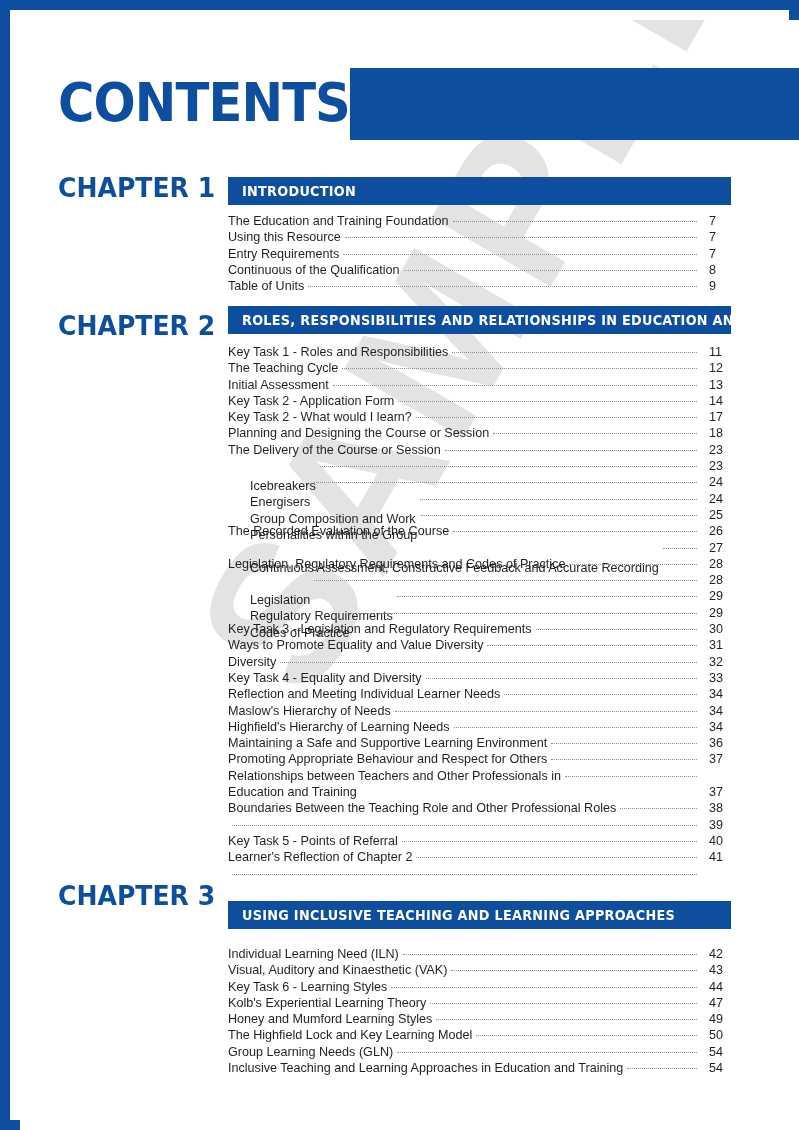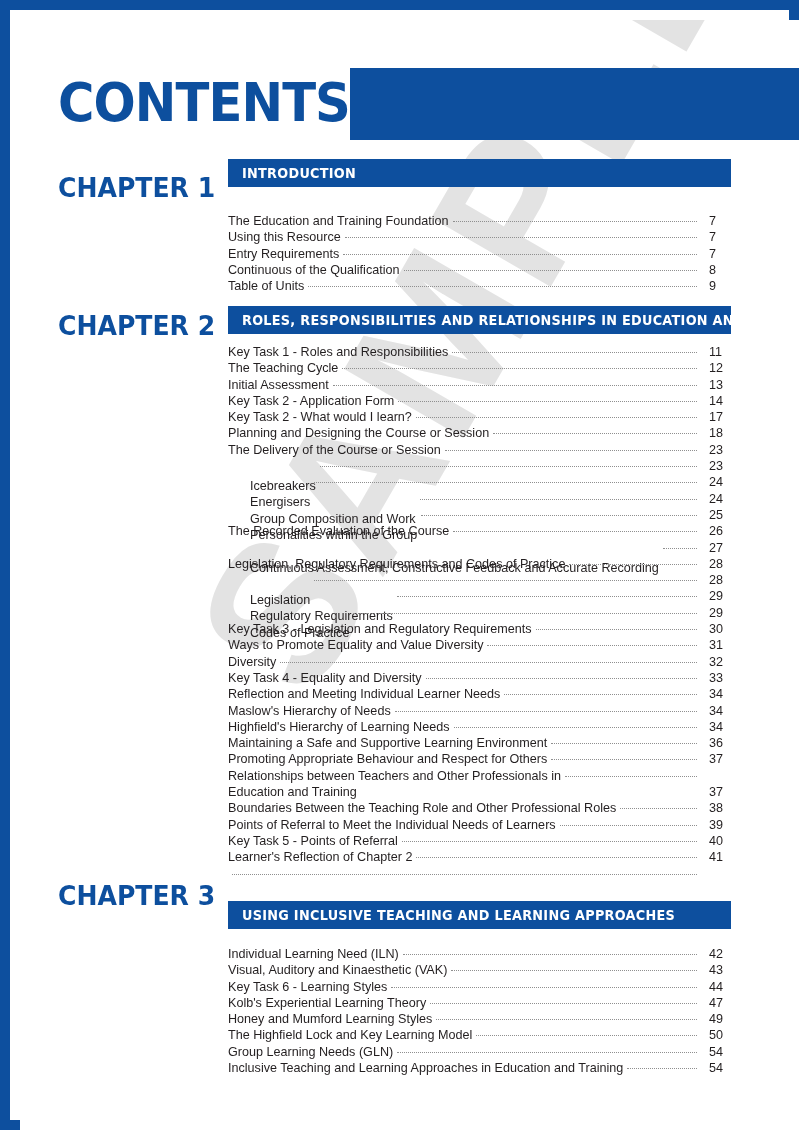--- a/index.html
+++ b/index.html
@@ -146,21 +146,21 @@
     <div class="watermark">SAMPLE</div>
 
     <div class="content-layer">
 
       <div class="title-bar">
         <div class="title-blue-block"></div>
       </div>
       <div class="contents-title">CONTENTS</div>
 
       <div class="chapter-label" style="top:152px;">CHAPTER 1</div>
-      <div class="section-bar" style="top:139px;">
+      <div class="section-bar" style="top:157px;">
         <span>INTRODUCTION</span>
       </div>
       <div class="toc-block" style="top:193px;">
         <div class="toc-row">
           <span class="label">The Education and Training Foundation</span>
           <span class="dots"></span>
           <span class="page">7</span>
         </div>
         <div class="toc-row">
           <span class="label">Using this Resource</span>
@@ -328,21 +328,20 @@
           <span class="label">Education and Training</span>
           <span class="dots"></span>
           <span class="page">37</span>
         </div>
         <div class="toc-row">
           <span class="label">Boundaries Between the Teaching Role and Other Professional Roles</span>
           <span class="dots"></span>
           <span class="page">38</span>
         </div>
         <div class="toc-row">
-          <span class="label">Points of Referral to Meet the Individual Needs of Learners</span>
           <span class="dots"></span>
           <span class="page">39</span>
         </div>
         <div class="toc-row">
           <span class="label">Key Task 5 - Points of Referral</span>
           <span class="dots"></span>
           <span class="page">40</span>
         </div>
         <div class="toc-row">
           <span class="label">Learner's Reflection of Chapter 2</span>

